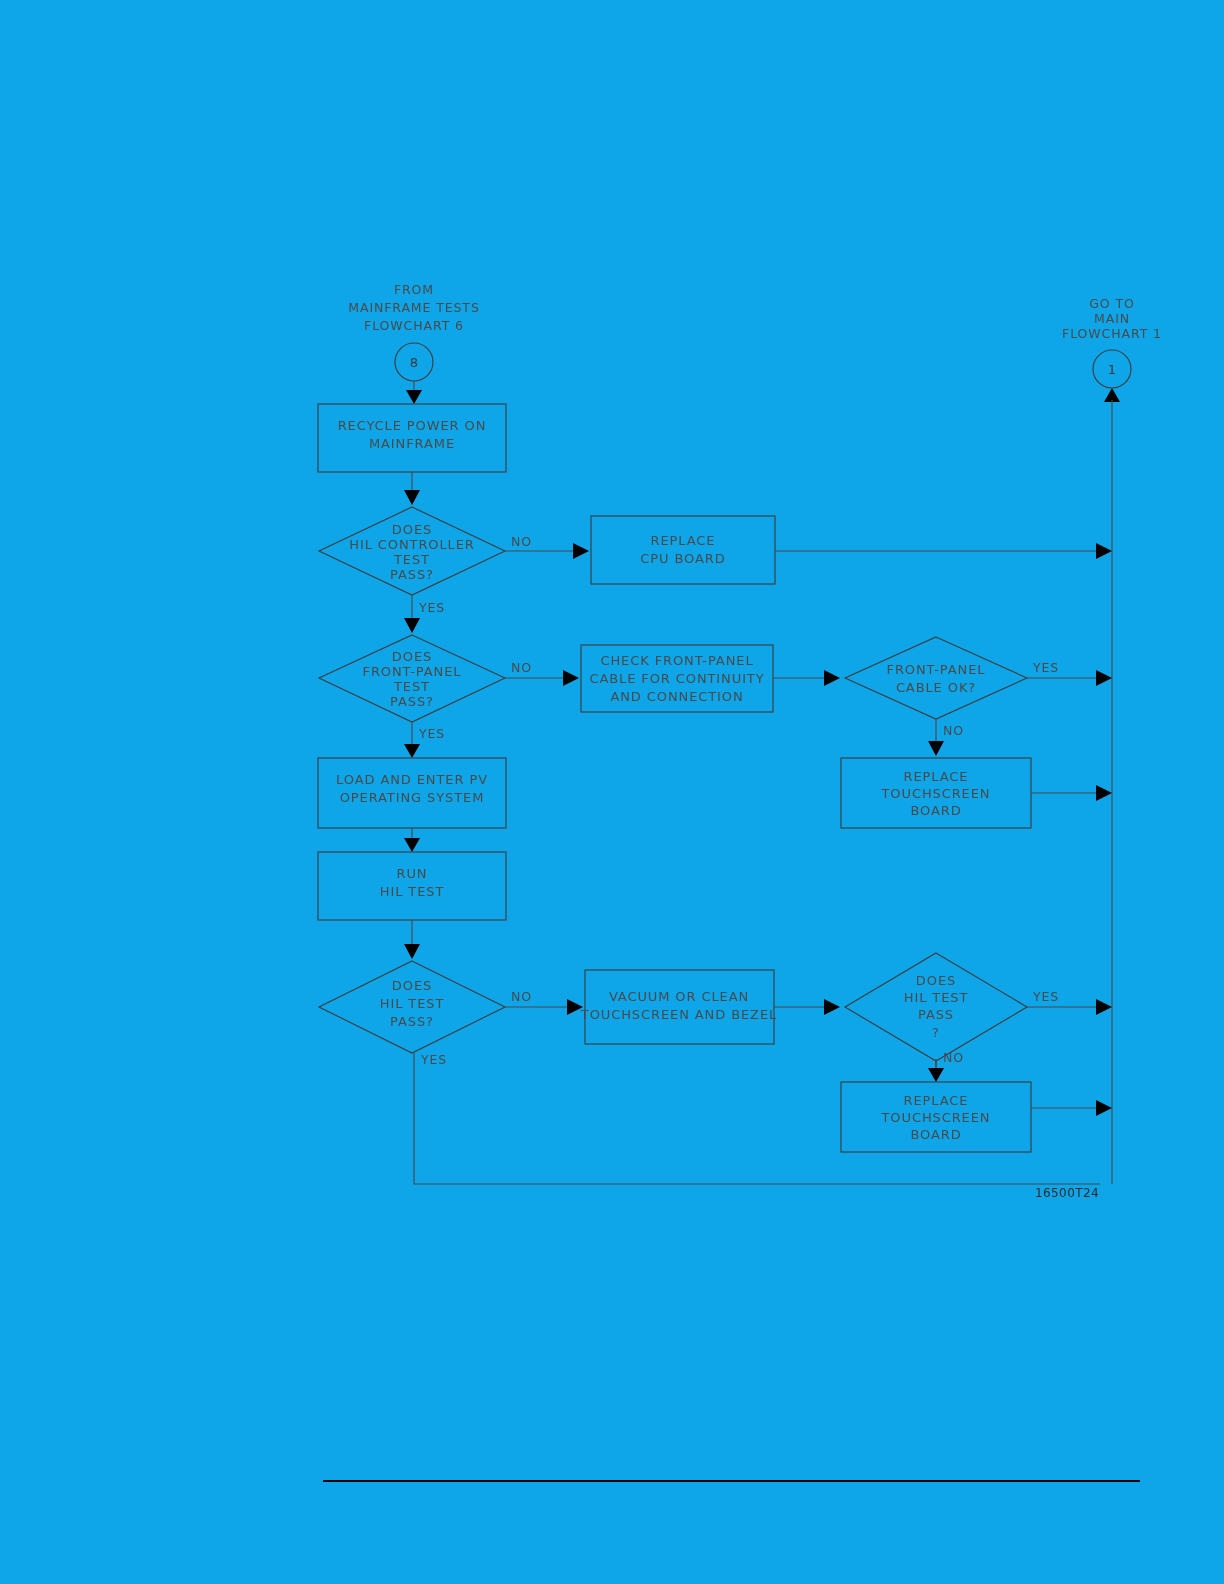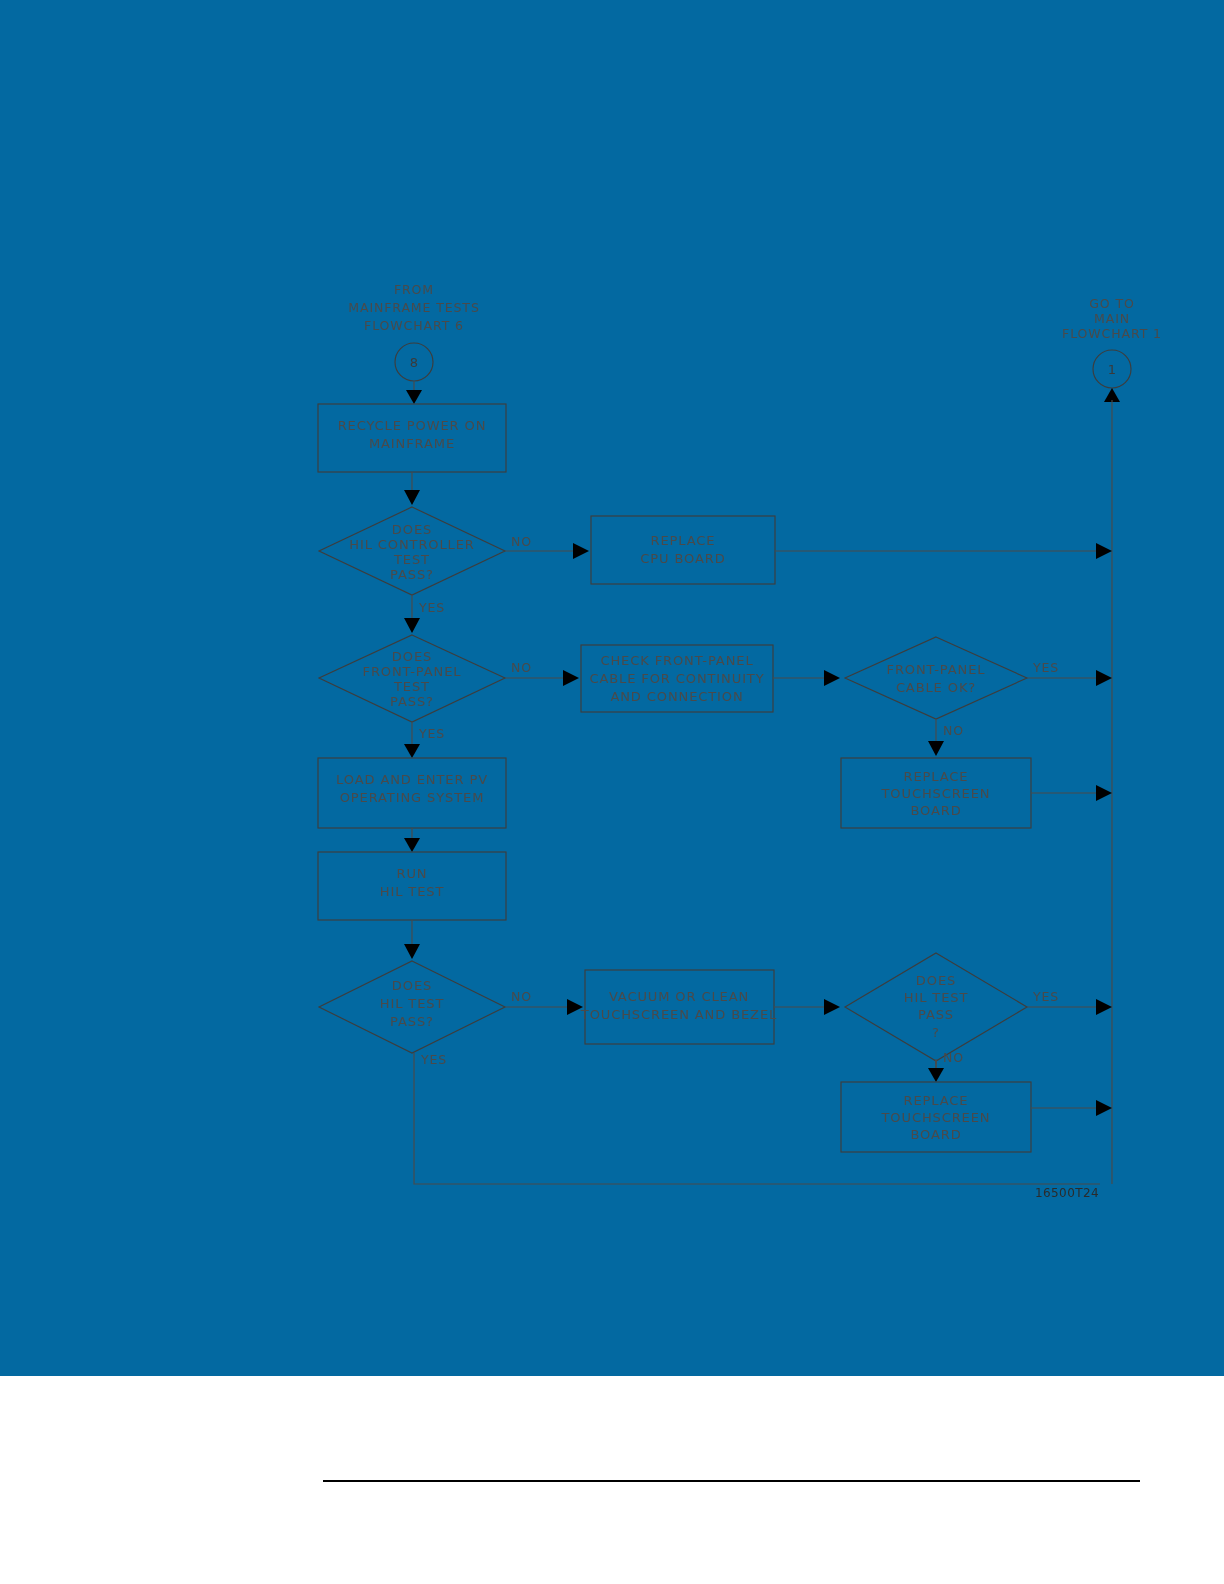--- a/index.html
+++ b/index.html
@@ -9,22 +9,22 @@
   }
   body {
     width: 1224px;
     height: 1584px;
     font-family: "DejaVu Sans", sans-serif;
     overflow: hidden;
   }
   #page {
     position: relative;
     width: 1224px;
-    height: 1376px;
-    background: #0369a1;
+    height: 1584px;
+    background: #0ea5e9;
   }
   #flow {
     position: absolute;
     left: 0;
     top: 0;
     width: 1224px;
     height: 1584px;
   }
   .shape-line {
     fill: none;

